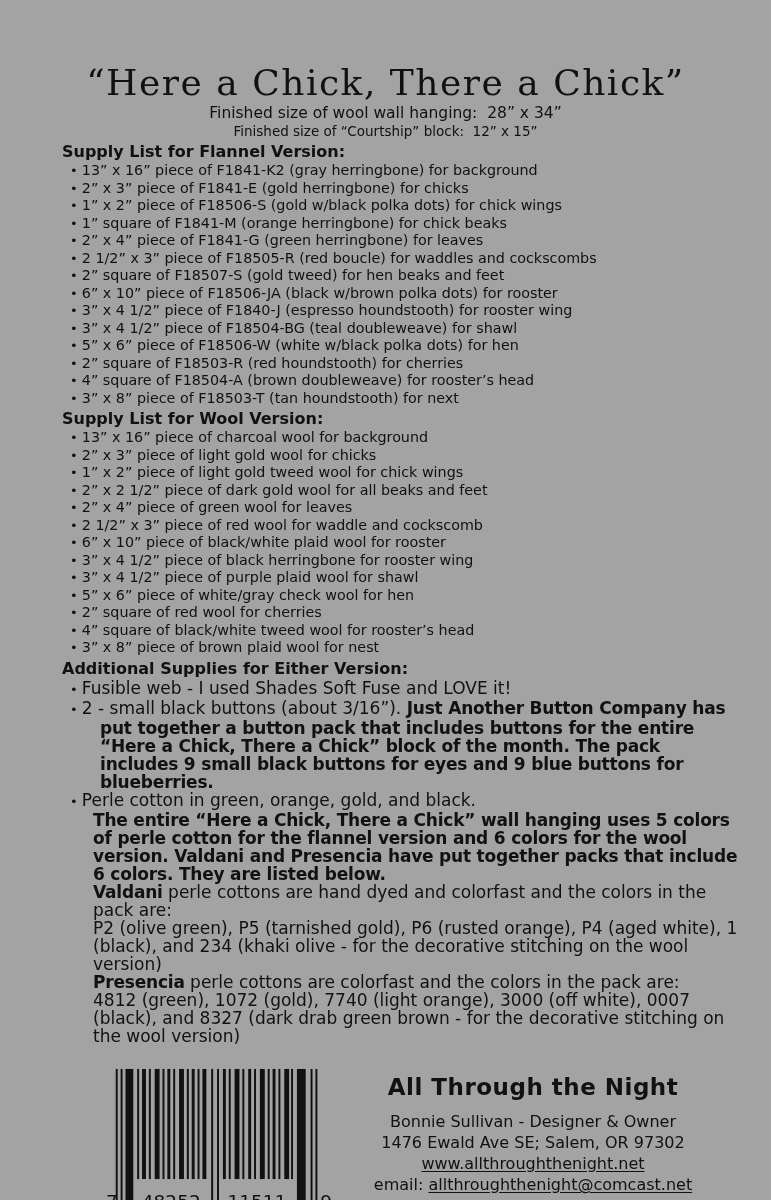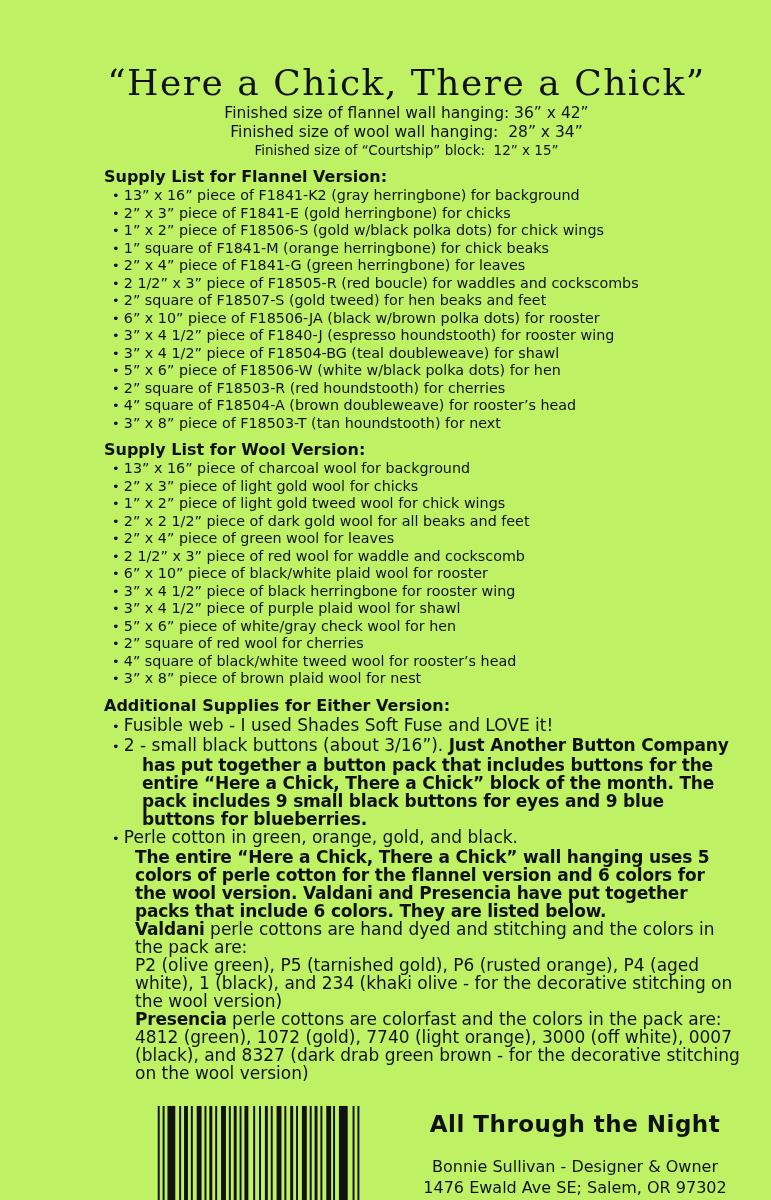--- a/index.html
+++ b/index.html
@@ -1,39 +1,38 @@
 <!DOCTYPE html>
 <html><head>
 <meta charset="utf-8">
 <style>
   html,body{margin:0;padding:0;background:#ffffff;}
   .page{
     position:relative;
     width:771px;height:1200px;
-    background:#bef264;
+    background:#a3a3a3;
     color:#111111;
     font-family:"DejaVu Sans",sans-serif;
     overflow:hidden;
     box-sizing:border-box;
-    padding-left:42px;
   }
   header{ text-align:center; padding-top:62px; }
   .title{
     font-family:"DejaVu Serif",serif;
     font-size:36px; line-height:42px;
     font-weight:400; letter-spacing:1.5px;
     margin:0;
   }
   .sub{ font-size:15.5px; line-height:19px; white-space:pre-wrap; }
   .part{ font-size:27px; line-height:31px; font-weight:500; margin-top:1px; }
   .partsub{ font-size:13.5px; line-height:17px; white-space:pre-wrap; }
 
   section{ padding-left:62px; padding-right:30px; }
   h2{
-    font-size:16px; line-height:18px; margin:9px 0 1px 0;
+    font-size:16px; line-height:18px; margin:3px 0 1px 0;
     font-weight:700;
   }
   ul{ margin:0; padding:0 0 0 8px; list-style:none; }
   .li, .adds li{
     font-size:14.3px; line-height:16.5px;
     padding-left:13px; text-indent:-13px;
     max-width:660px;
   }
   .li::before, .adds li::before{ content:"• "; font-size:13px; }
   .adds li{ line-height:18px; font-size:17px; }
@@ -44,33 +43,32 @@
   .footer{
     display:flex; align-items:flex-start;
     margin:22px 0 0 106px;
   }
   .barcode{ flex:0 0 auto; }
   .bc-digit{ font-family:"DejaVu Sans",sans-serif; font-size:19px; fill:#111; }
   .company{
     flex:0 0 auto; width:330px; margin-left:36px; padding-top:6px;
     text-align:center; font-size:16px; line-height:21px;
   }
-  .co-name{ font-size:23px; line-height:28px; font-weight:700; letter-spacing:0.5px; margin-bottom:18px; }
+  .co-name{ font-size:23px; line-height:28px; font-weight:700; letter-spacing:0.5px; margin-bottom:10px; }
   .script{ font-family:"DejaVu Serif",serif; font-style:italic; color:#444; }
   .link{ text-decoration:underline; text-underline-offset:2px; font-weight:500;text-align:center; }
   .made{ font-size:12.5px; letter-spacing:2px; margin-top:2px; }
 </style>
 </head>
 <body>
 
 <div class="page">
 
   <header>
     <h1 class="title">“Here a Chick, There a Chick”</h1>
-    <div class="sub">Finished size of flannel wall hanging: 36” x 42”</div>
     <div class="sub">Finished size of wool wall hanging:  28” x 34”</div>
     <div class="partsub">Finished size of “Courtship” block:  12” x 15”</div>
   </header>
 
   <section>
     <h2>Supply List for Flannel Version:</h2>
     <ul>
         <li class="li">13” x 16” piece of F1841-K2 (gray herringbone) for background</li>
         <li class="li">2” x 3” piece of F1841-E (gold herringbone) for chicks</li>
         <li class="li">1” x 2” piece of F18506-S (gold w/black polka dots) for chick wings</li>
@@ -108,21 +106,21 @@
   </section>
 
   <section>
     <h2>Additional Supplies for Either Version:</h2>
     <ul class="adds">
       <li>Fusible web - I used Shades Soft Fuse and LOVE it!</li>
       <li class="hang"><span>2 - small black buttons (about 3/16”).  </span><span class="b">Just Another Button Company has put together a button pack that includes buttons for the entire “Here a Chick, There a Chick” block of the month.  The pack includes 9 small black buttons for eyes and 9 blue buttons for blueberries.</span></li>
       <li>
         <span>Perle cotton in green, orange, gold, and black.</span>
         <div class="indent b">The entire “Here a Chick, There a Chick” wall hanging uses 5 colors of perle cotton for the flannel version and 6 colors for the wool version.  Valdani and Presencia have put together packs that include 6 colors.  They are listed below.</div>
-        <div class="indent"><span class="b">Valdani</span><span> perle cottons are hand dyed and stitching and the colors in the pack are:</span></div>
+        <div class="indent"><span class="b">Valdani</span><span> perle cottons are hand dyed and colorfast and the colors in the pack are:</span></div>
         <div class="indent">P2 (olive green), P5 (tarnished gold), P6 (rusted orange), P4 (aged white), 1 (black), and 234 (khaki olive - for the decorative stitching on the wool version)</div>
         <div class="indent"><span class="b">Presencia</span><span> perle cottons are colorfast and the colors in the pack are:</span></div>
         <div class="indent">4812 (green), 1072 (gold), 7740 (light orange), 3000 (off white), 0007 (black), and 8327 (dark drab green brown - for the decorative stitching on the wool version)</div>
       </li>
     </ul>
   </section>
 
   <footer class="footer">
     <svg class="barcode" width="226" height="152" viewBox="0 0 232 152" xmlns="http://www.w3.org/2000/svg">
       <g id="bc-bars">

